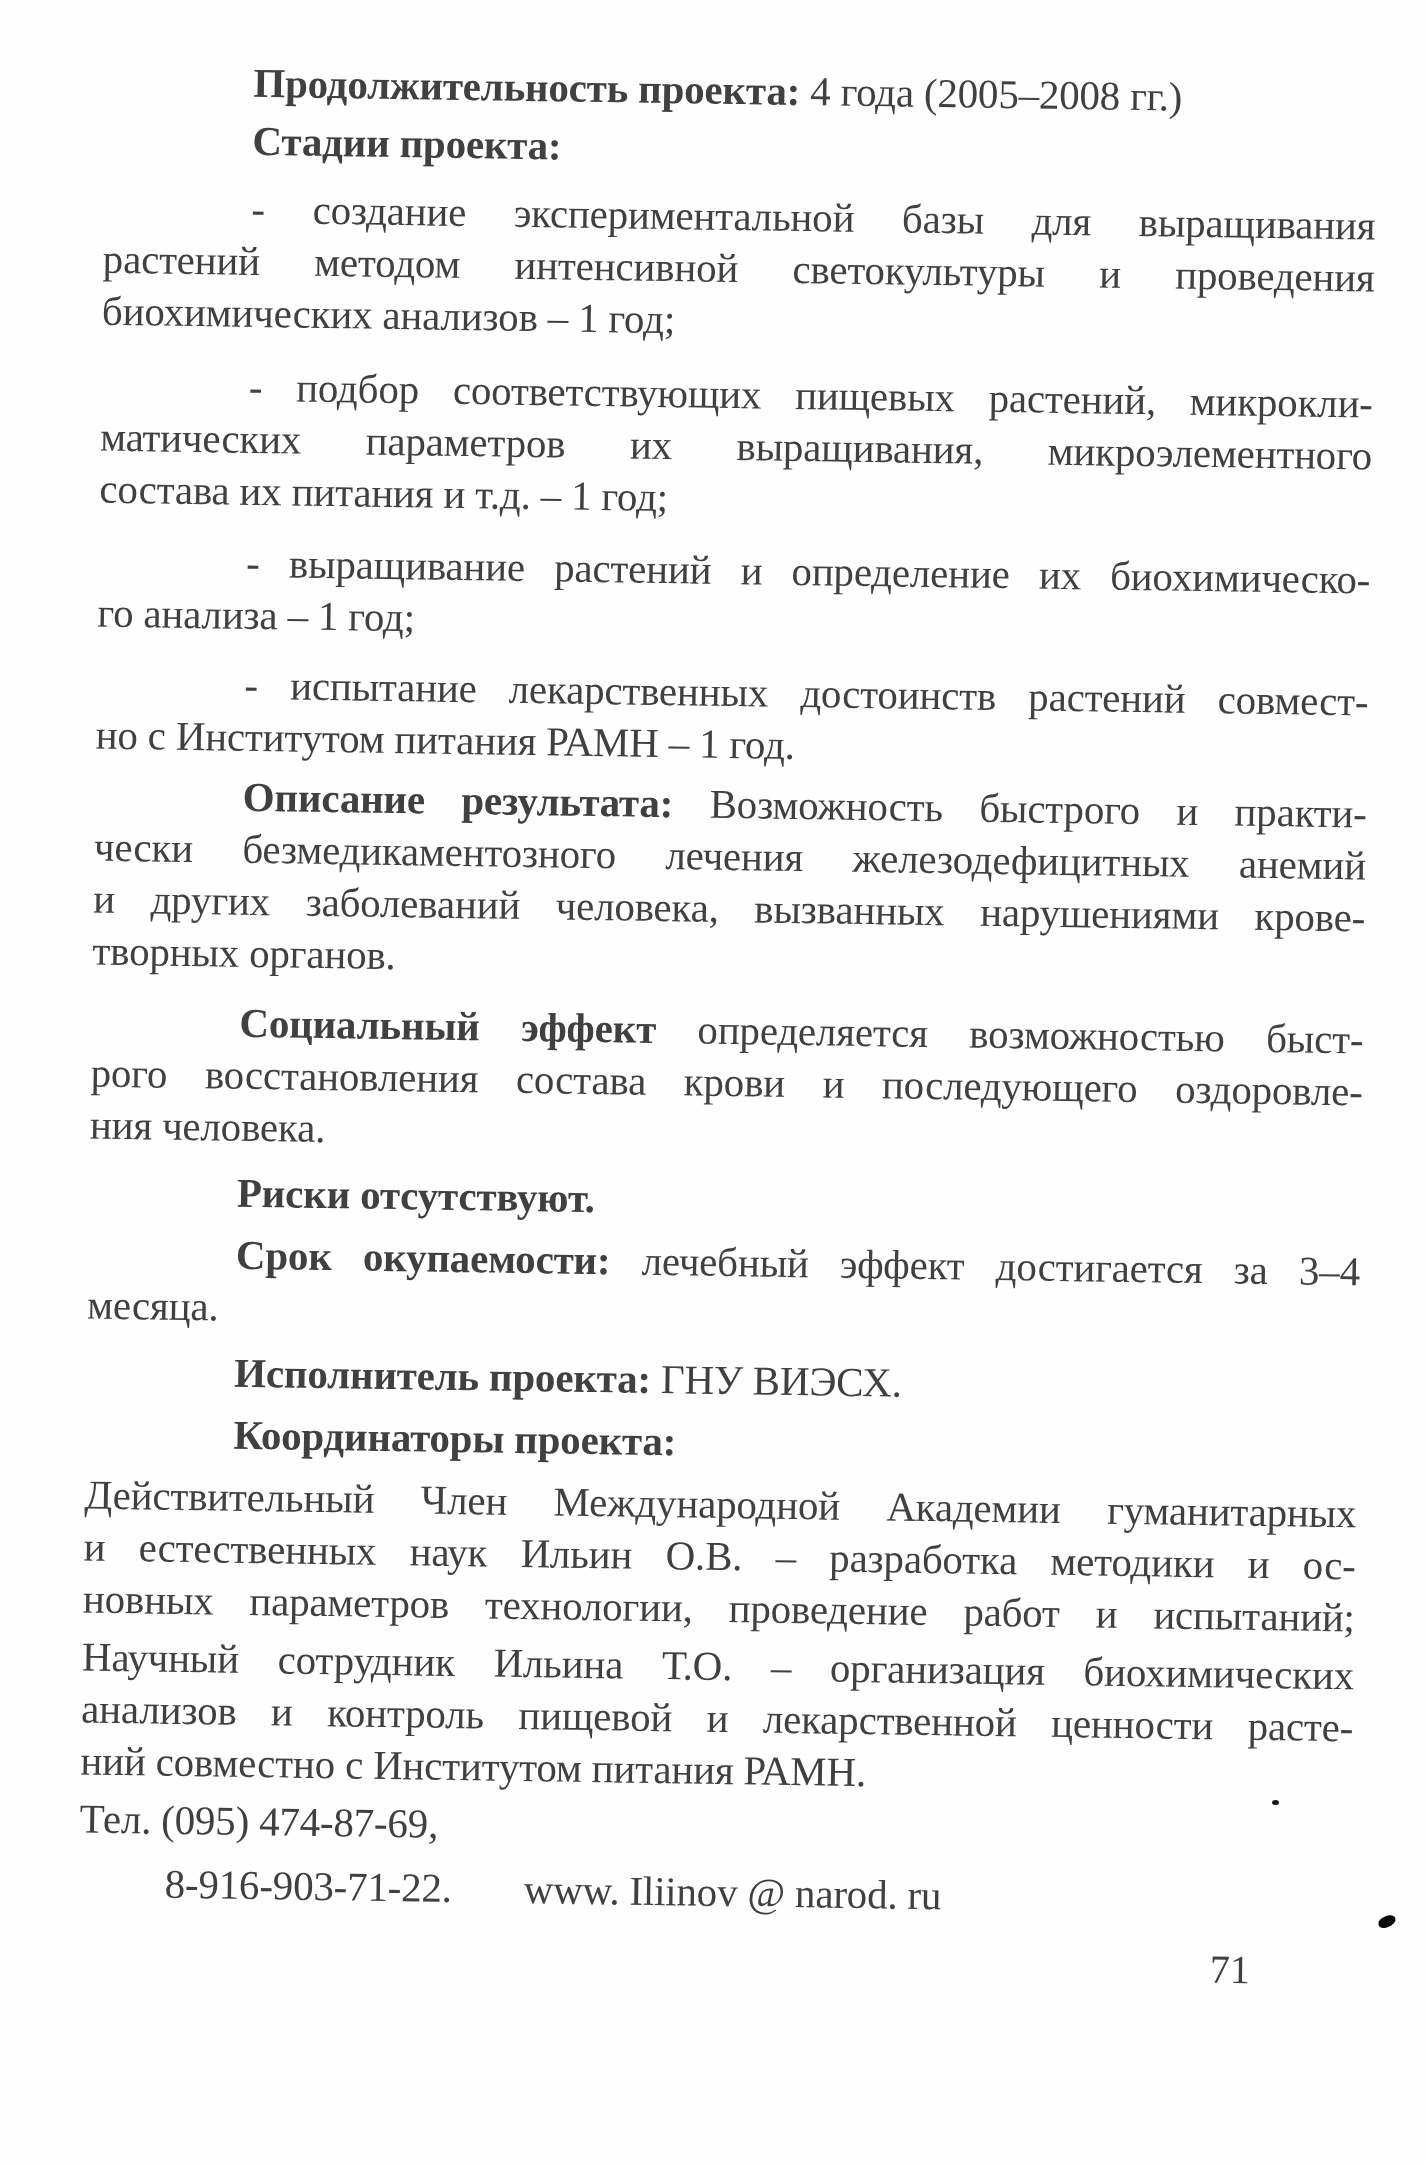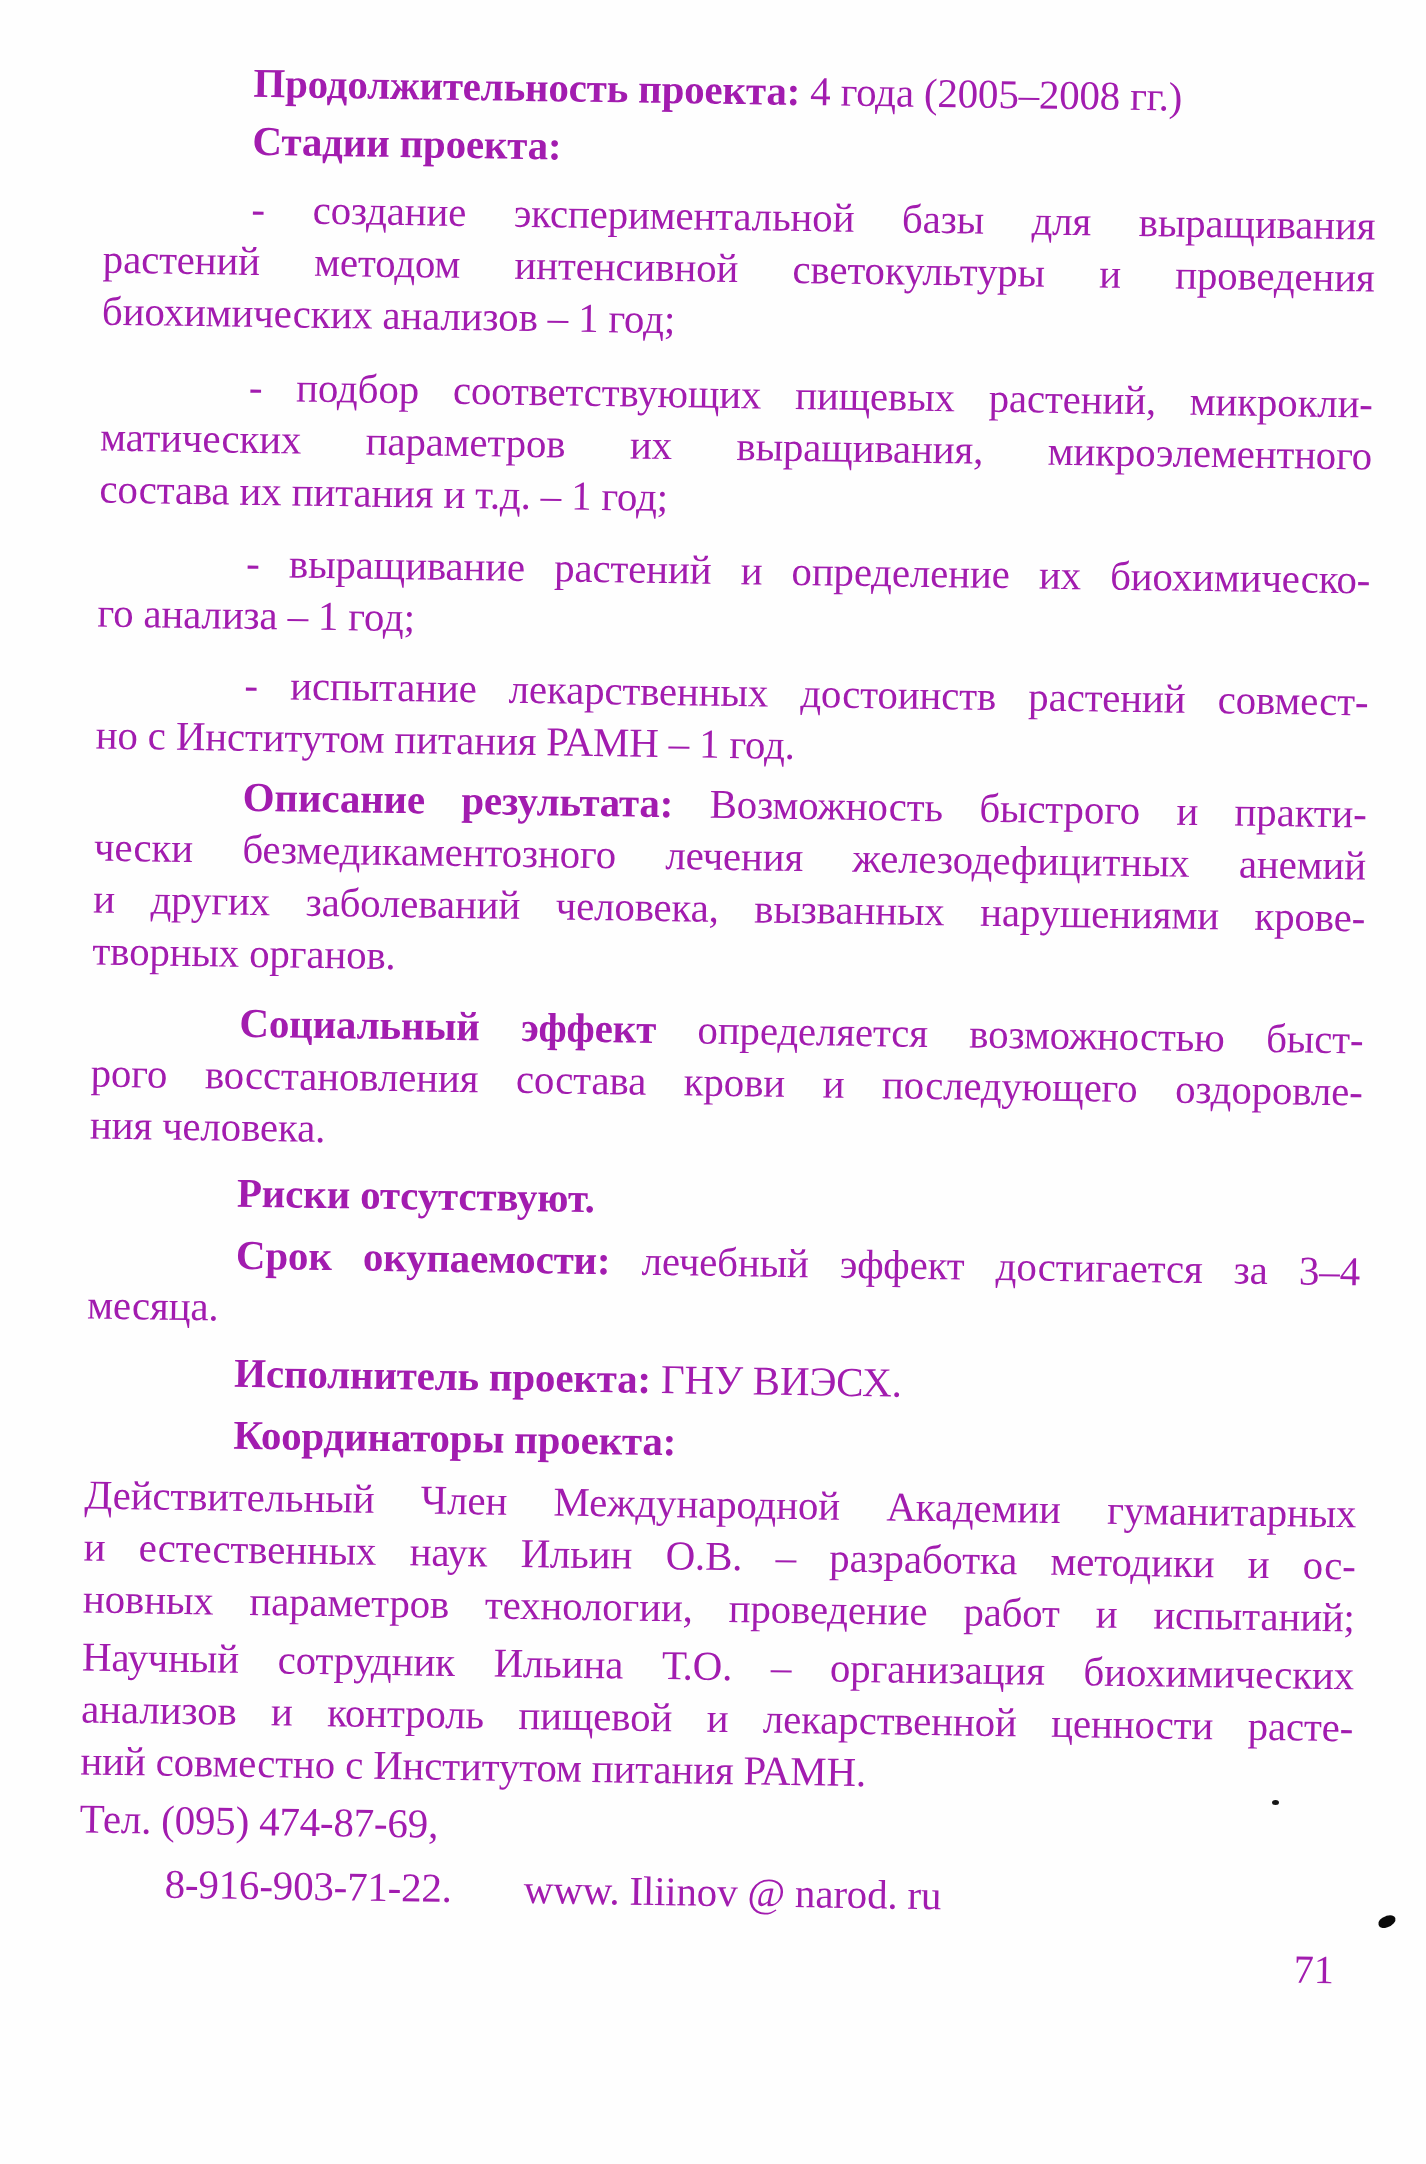--- a/index.html
+++ b/index.html
@@ -7,21 +7,21 @@
     padding: 0;
     background: #ffffff;
   }
   .page {
     position: relative;
     width: 1426px;
     height: 2164px;
     background: #fefefe;
     overflow: hidden;
     font-family: "Liberation Serif", "DejaVu Serif", serif;
-    color: #a21caf;
+    color: #404040;
   }
   #doc-body {
     position: absolute;
     left: 92px;
     top: 64px;
     width: 1272px;
     transform: rotate(0.85deg);
     transform-origin: 50% 50%;
   }
   .para { margin: 0; }
@@ -54,21 +54,21 @@
   #doc-body .para:nth-child(12) { margin-top: 10px; }
   #doc-body .para:nth-child(13) { margin-top: 10px; }
   #doc-body .para:nth-child(14) { margin-top: 6px; }
   #doc-body .para:nth-child(15) { margin-top: 6px; }
   #doc-body .para:nth-child(16) { margin-top: 12px; }
   
   #doc-body .para:nth-child(16) .line:first-child { padding-left: 86px; }
 
   .page-number {
     position: absolute;
-    left: 1294px;
+    left: 1210px;
     top: 1948px;
     font-size: 40px;
     line-height: 44px;
     transform: rotate(0.6deg);
     font-family: Liberation Serif, serif;
   }
   .ink-speck {
     position: absolute;
     left: 1378px;
     top: 1916px;

